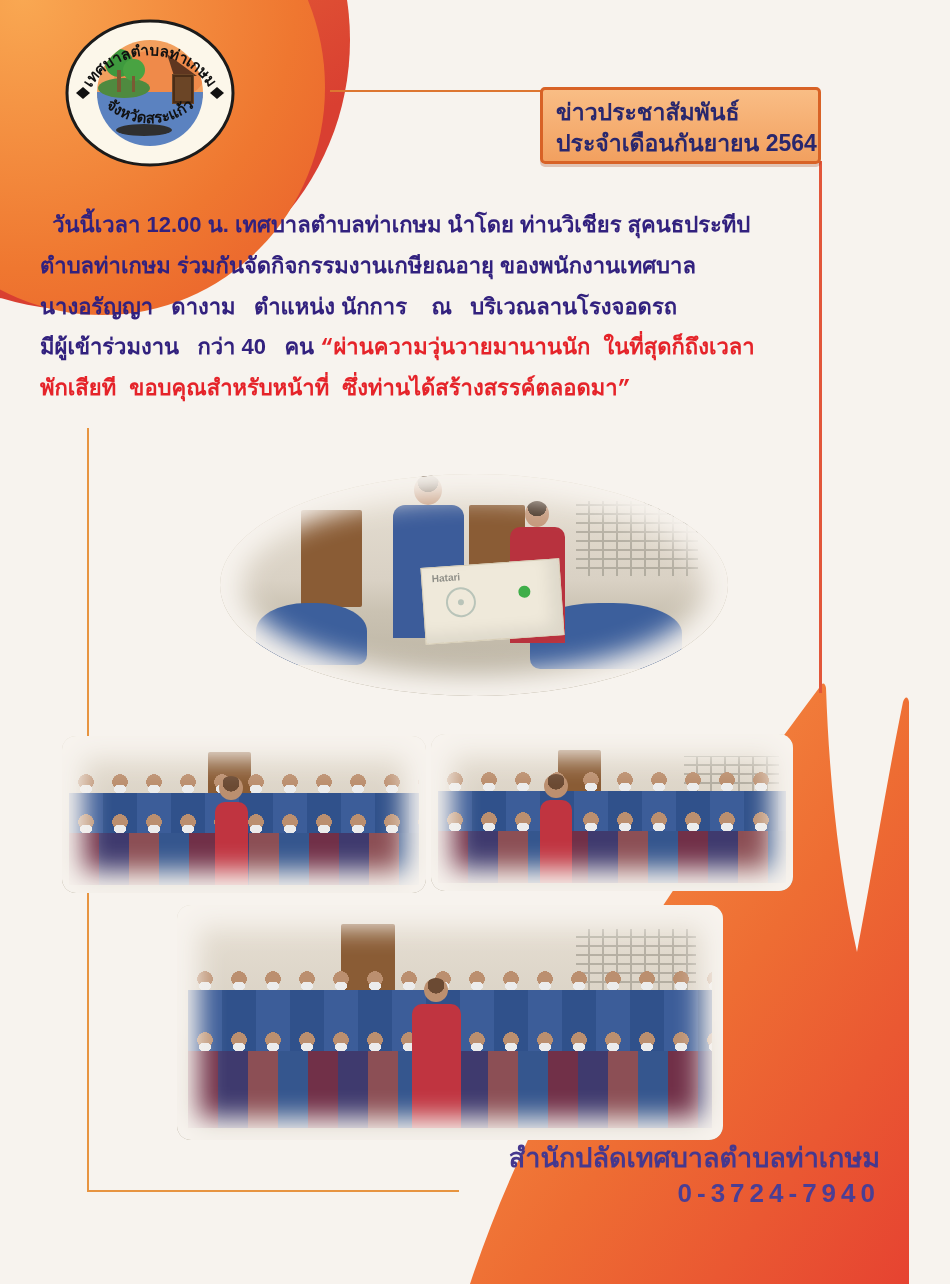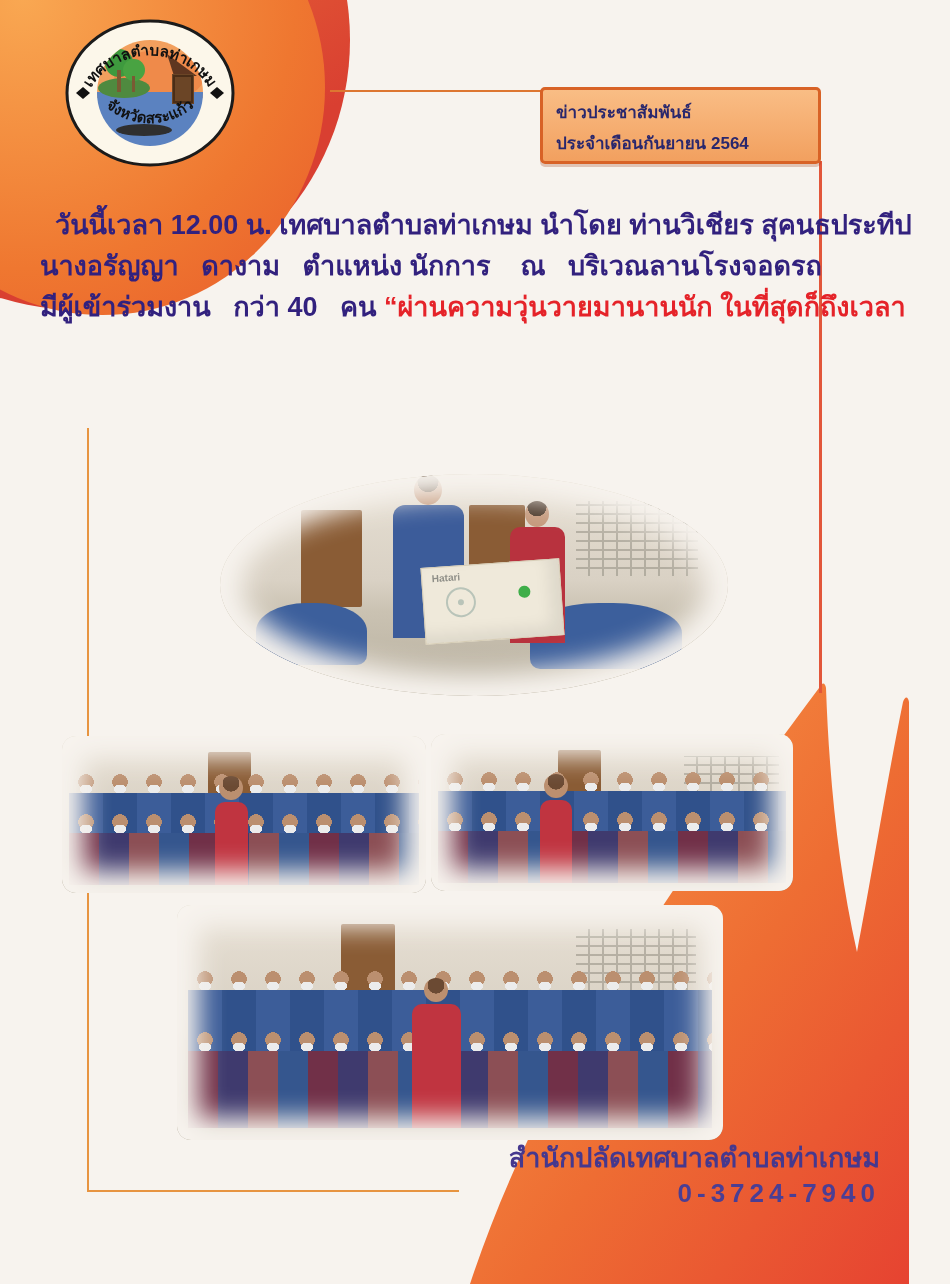--- a/index.html
+++ b/index.html
@@ -21,29 +21,29 @@
   .line-right{left:819px;top:161px;width:3px;height:532px;background:#e2563a;}
   .line-left{left:87px;top:428px;width:2px;height:764px;background:#e79440;}
   .line-bottom{left:87px;top:1190px;width:372px;height:2px;background:#e79440;}
 
   
   .badge{position:absolute;left:540px;top:87px;width:281px;height:77px;box-sizing:border-box;
     border:3px solid #d86226;border-radius:5px;
     background:linear-gradient(180deg,#f9bd85 0%,#f2a05f 100%);
     box-shadow:0 3px 0 rgba(150,50,10,.25);
     padding:7px 13px 0 13px;z-index:5;}
-  .badge div{font-size:17px;font-weight:bold;color:#29276d;line-height:31px;white-space:pre;}
+  .badge div{font-size:23px;font-weight:bold;color:#29276d;line-height:31px;white-space:pre;}
 
   
   .seal{position:absolute;left:64px;top:18px;width:172px;height:150px;z-index:5;}
 
   
   .article{position:absolute;left:40px;top:205px;width:800px;z-index:6;}
-  .bline{font-size:27px;font-weight:bold;color:#32217e;line-height:40.8px;white-space:pre;}
-  .bline .red, .bline.red{color:#e52329;}
+  .bline{font-size:22px;font-weight:bold;color:#32217e;line-height:40.8px;white-space:pre;}
+  .bline .red, .bline.red{color:#e52329;font-family:Liberation Mono, monospace;}
 
   
   .photo{position:absolute;overflow:hidden;z-index:4;
     background:linear-gradient(180deg,#e7e0d4 0%,#d9d1c4 48%,#cac2b2 62%,#b7af9e 100%);}
   .photo.rect{border-radius:14px;}
   .photo.oval{border-radius:50%;}
   .photo::after{content:"";position:absolute;inset:0;border-radius:inherit;
     box-shadow:inset 0 0 26px 22px #f7f3ee;pointer-events:none;}
   .photo-left{left:62px;top:736px;width:364px;height:157px;}
   .photo-right{left:431px;top:734px;width:362px;height:157px;}
@@ -148,22 +148,24 @@
     <polygon points="146,75 153,69 160,75 153,81" fill="#111"></polygon>
   </svg>
 
   <div class="badge">
     <div>ข่าวประชาสัมพันธ์</div>
     <div>ประจำเดือนกันยายน 2564</div>
   </div>
 
   <div class="article">
     <div class="bline">  วันนี้เวลา 12.00 น. เทศบาลตำบลท่าเกษม นำโดย ท่านวิเชียร สุคนธประทีป</div>
+    <div class="bline">ตำบลท่าเกษม ร่วมกันจัดกิจกรรมงานเกษียณอายุ ของพนักงานเทศบาล</div>
     <div class="bline">นางอรัญญา   ดางาม   ตำแหน่ง นักการ    ณ   บริเวณลานโรงจอดรถ</div>
     <div class="bline"><span>มีผู้เข้าร่วมงาน   กว่า 40   คน </span><span class="red">“ผ่านความวุ่นวายมานานนัก ในที่สุดก็ถึงเวลา</span></div>
+    <div class="bline red">พักเสียที ขอบคุณสำหรับหน้าที่ ซึ่งท่านได้สร้างสรรค์ตลอดมา”</div>
   </div>
 
   <div class="photo oval photo-oval">
     <div class="door" style="left:16%;top:16%;width:12%;height:44%;"></div>
     <div class="door" style="left:49%;top:14%;width:11%;height:42%;"></div>
     <div class="rack" style="right:6%;top:12%;width:24%;height:34%;"></div>
     <div class="ov-table" style="left:7%;top:58%;width:22%;height:28%;"></div>
     <div class="ov-table" style="right:9%;top:58%;width:30%;height:30%;"></div>
     <div class="ov-man"></div>
     <div class="ov-woman"></div>

